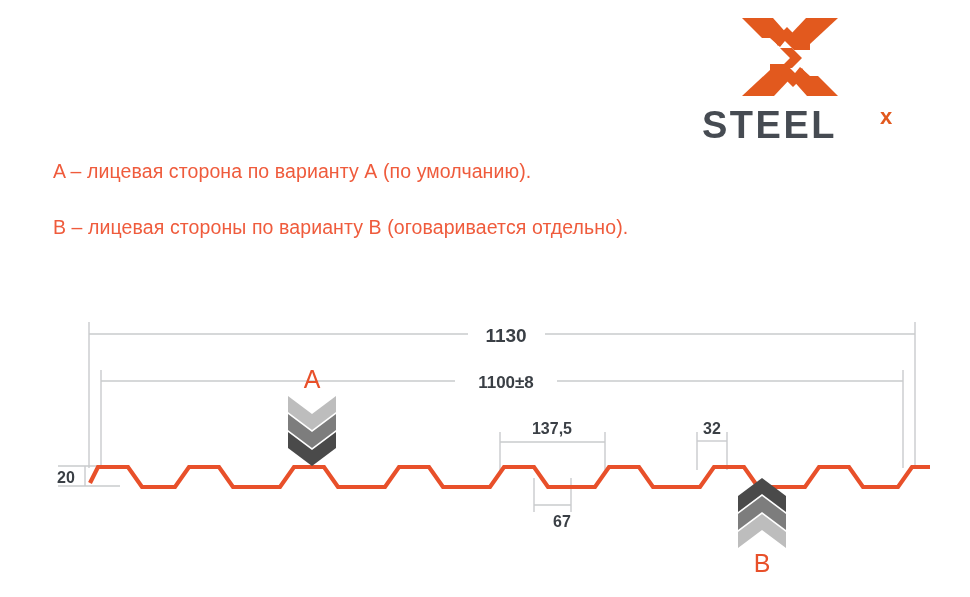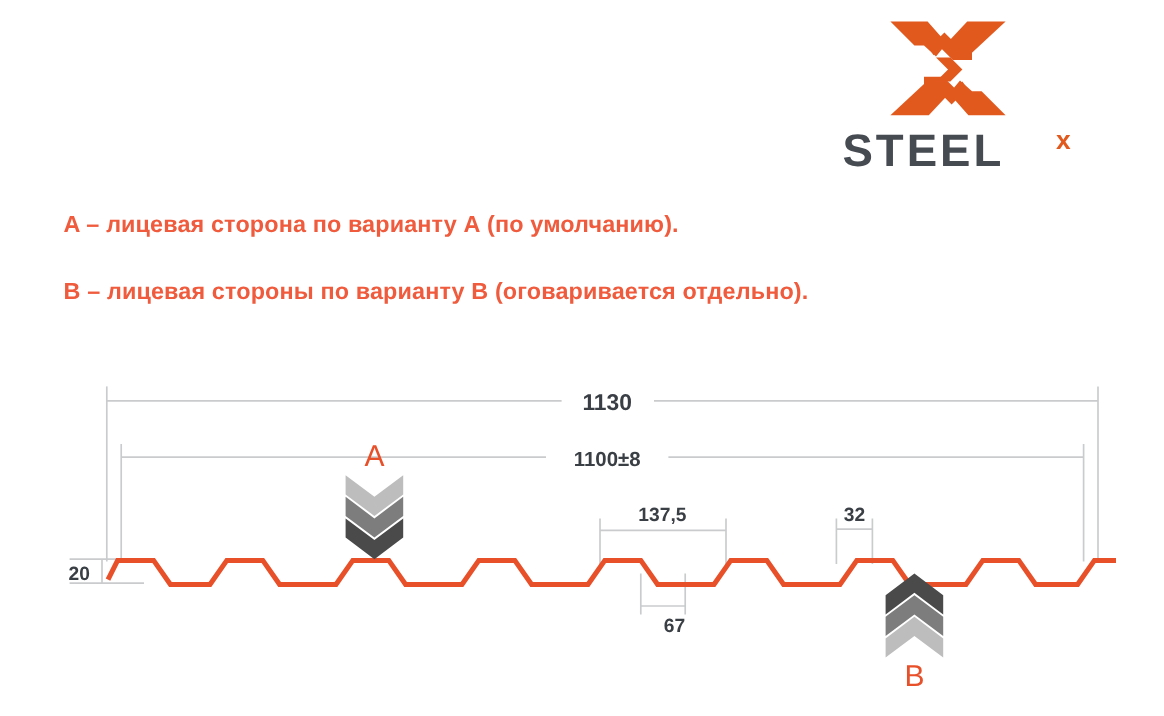--- a/index.html
+++ b/index.html
@@ -37,24 +37,23 @@
     width: 216px;
     height: 40px;
   }
 
   
   .desc {
     position: absolute;
     left: 53px;
     color: #ef5b3c;
     font-size: 19.5px;
-    font-weight: 700;
+    font-weight: 400;
     letter-spacing: 0.1px;
     white-space: nowrap;
-    margin-top: 16px;
   }
   #desc-a { top: 160px; }
   #desc-b { top: 216px; }
 
   
   #drawing {
     position: absolute;
     left: 0;
     top: 0;
     width: 970px;

